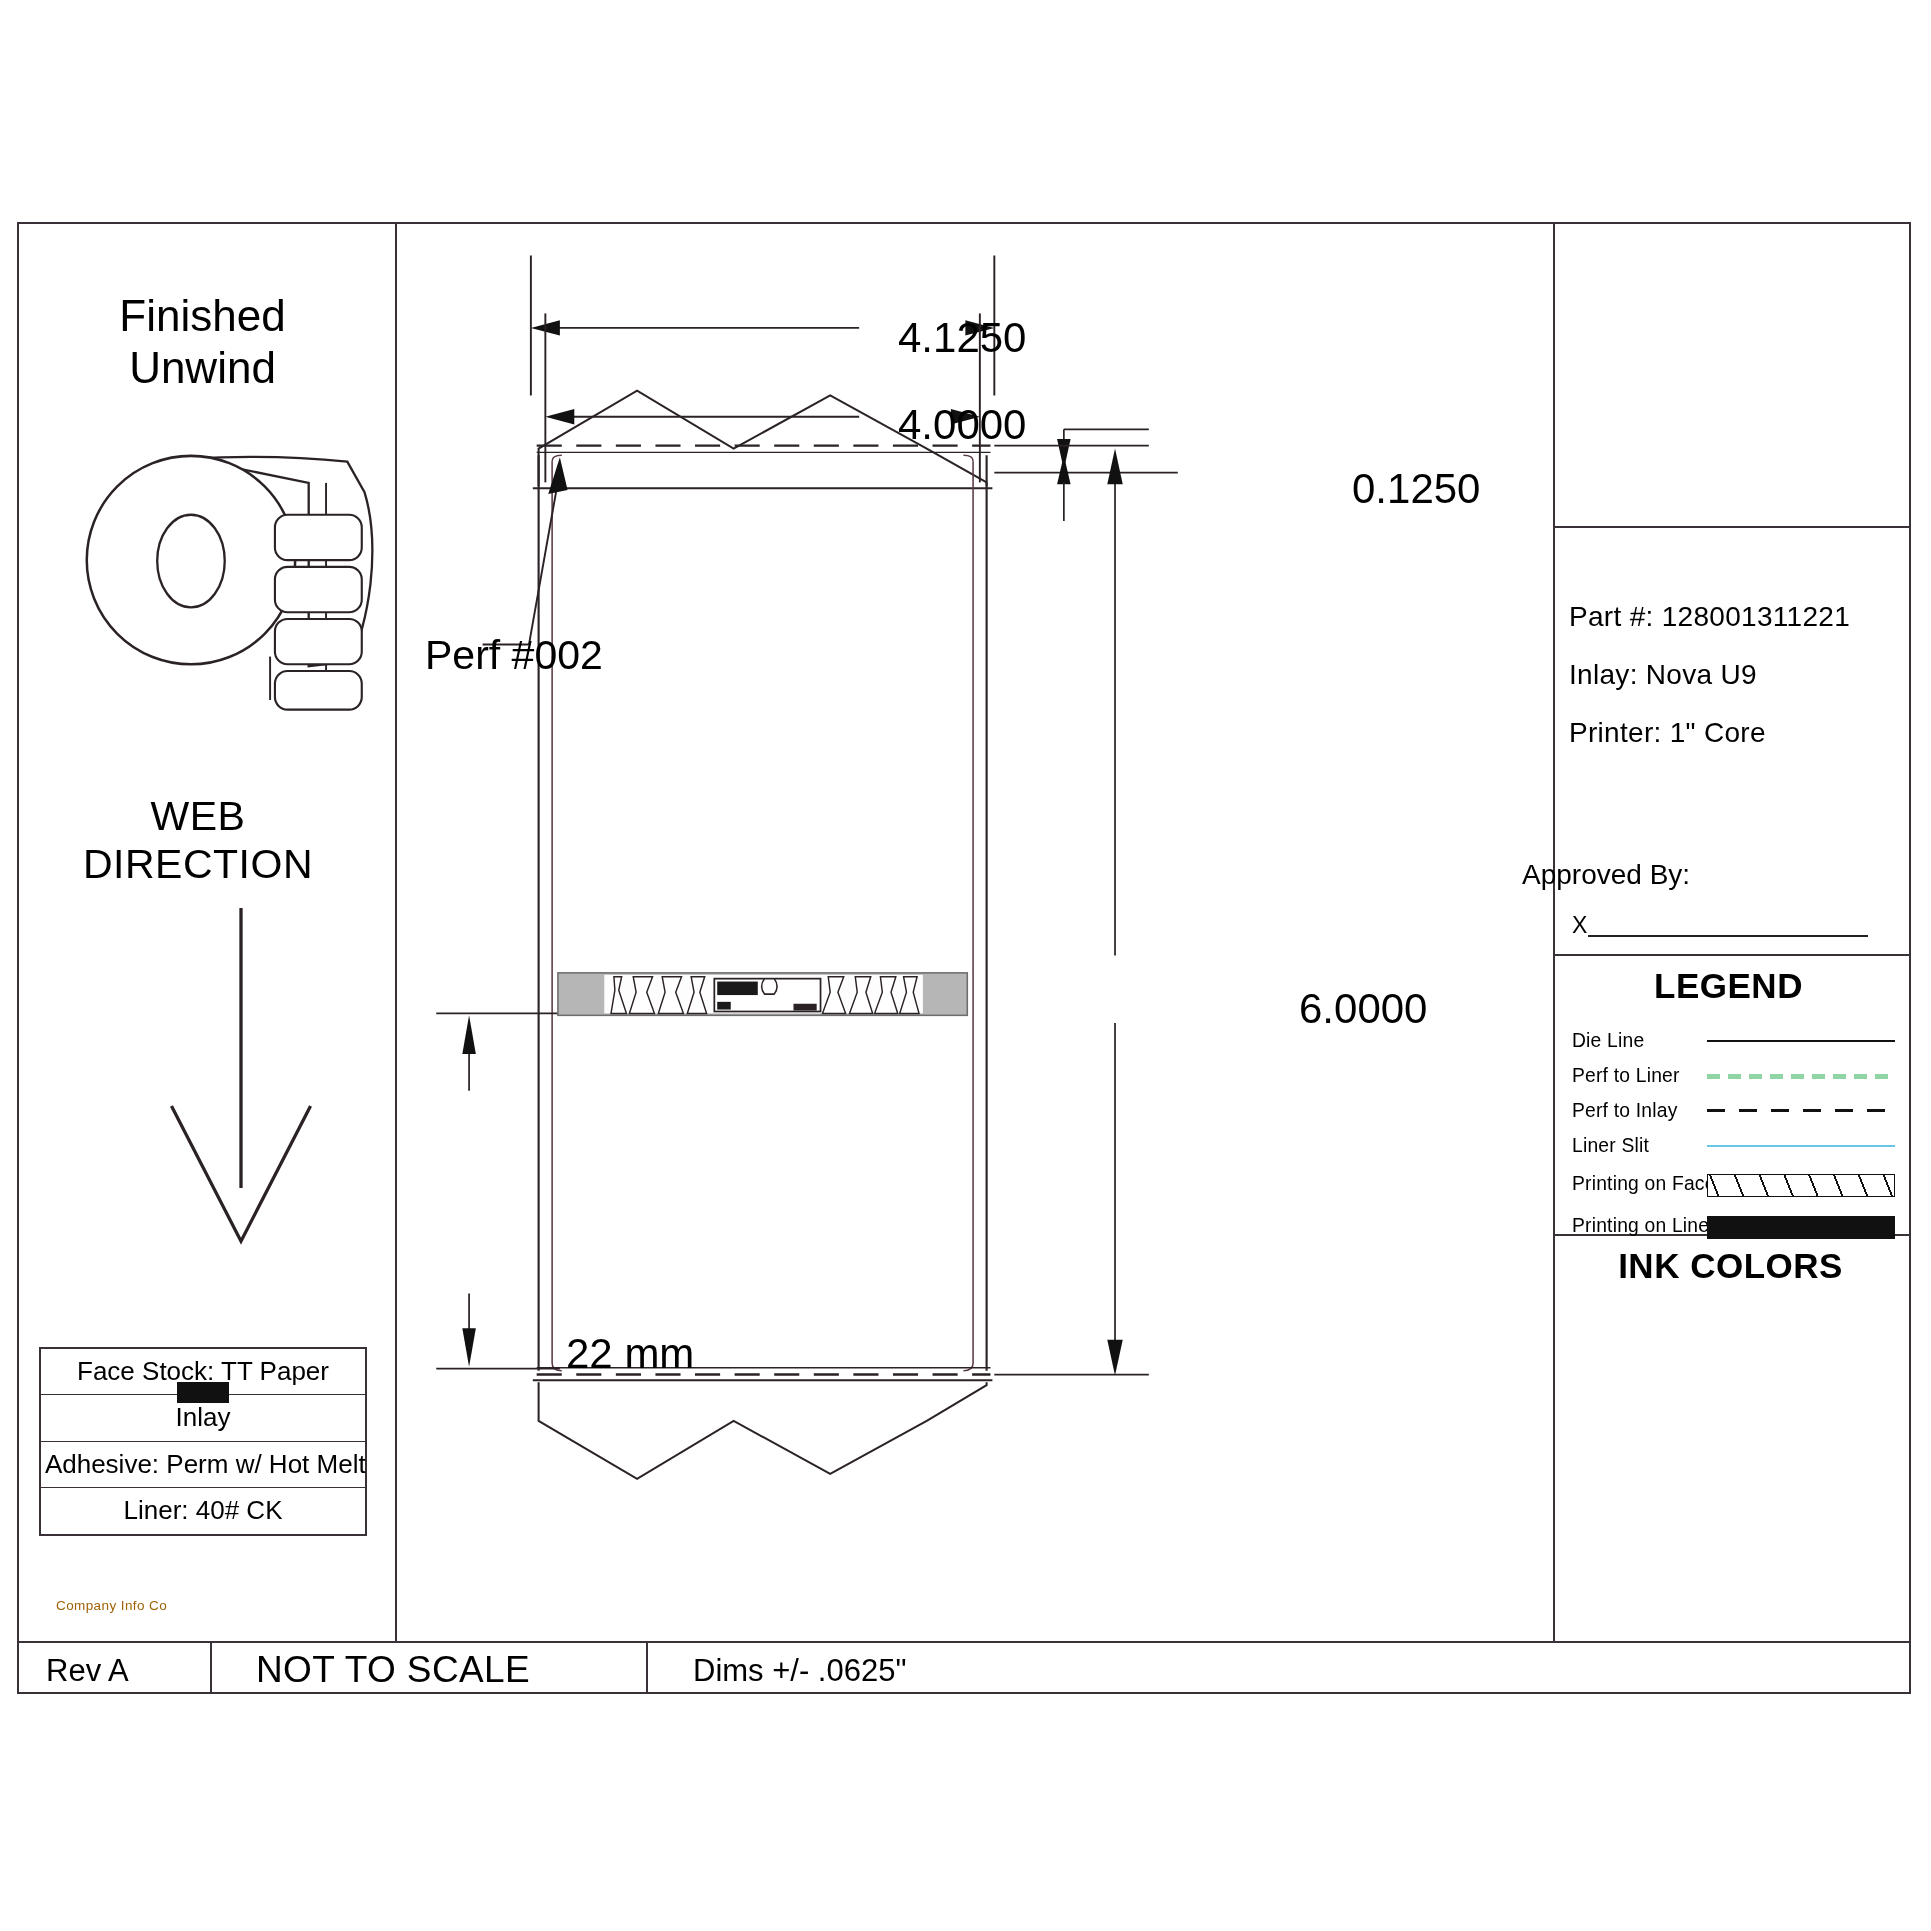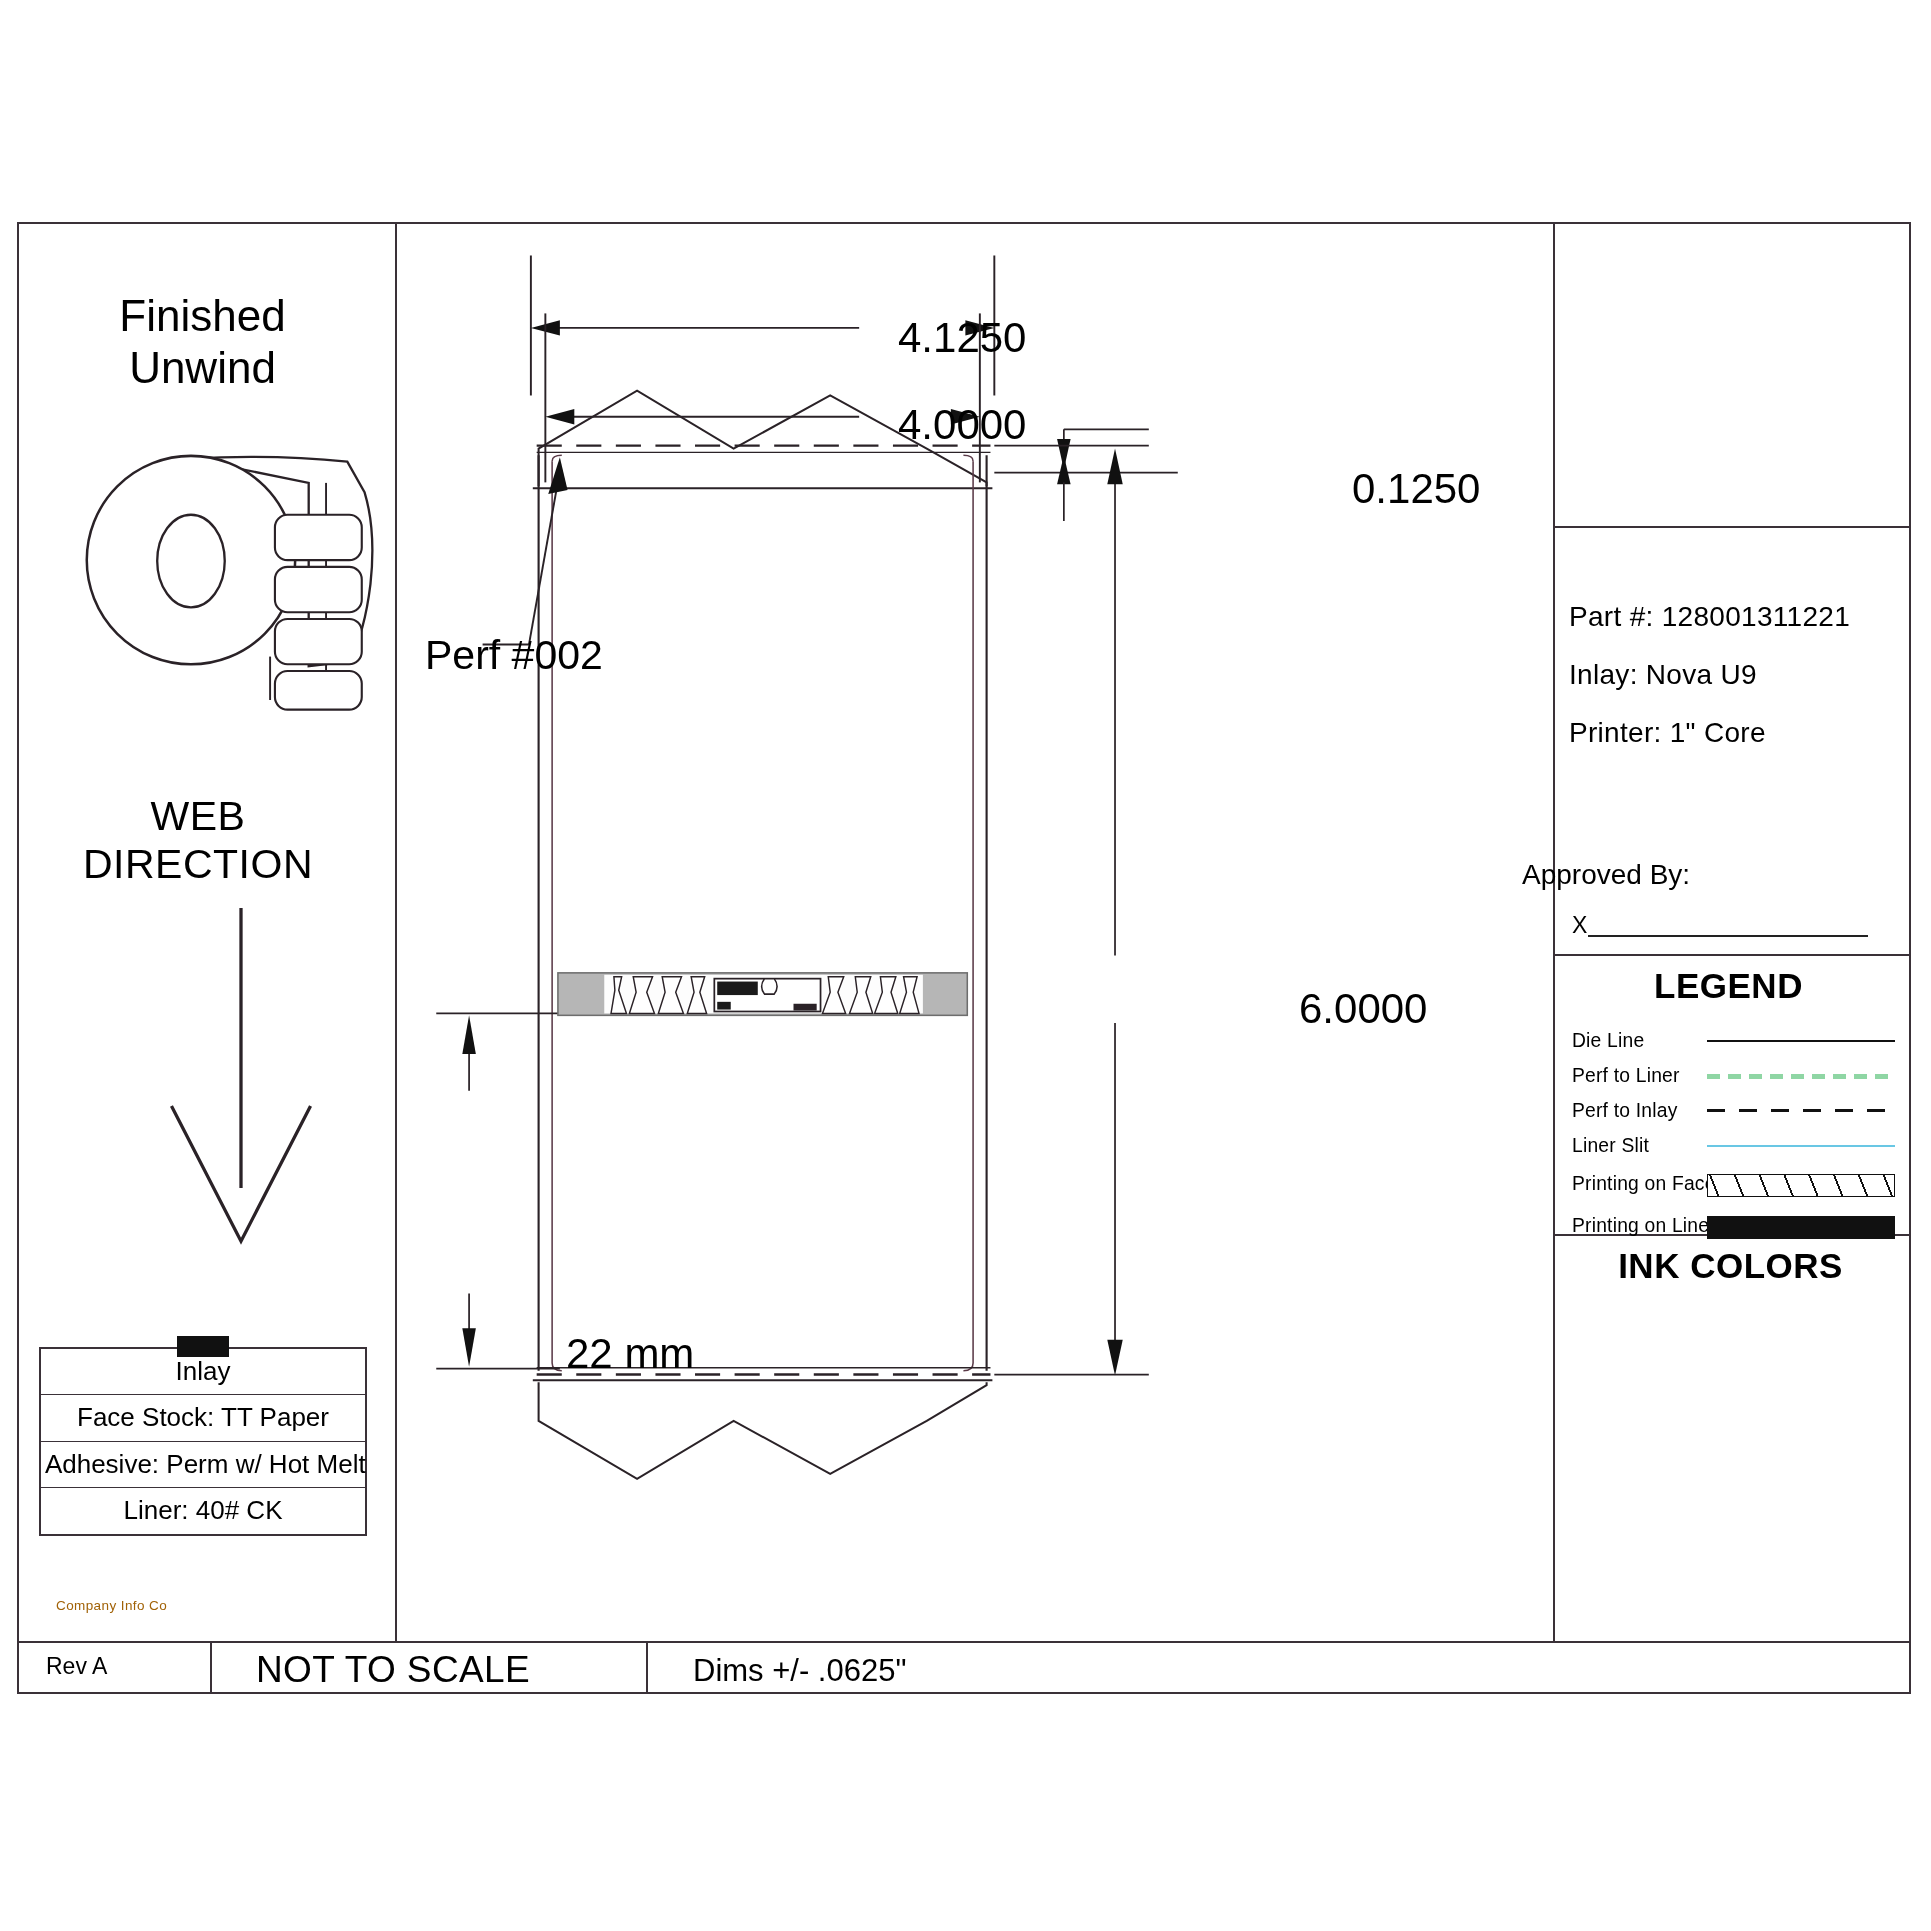--- a/index.html
+++ b/index.html
@@ -49,21 +49,21 @@
   .sw-solid{border-top:2.9px solid #111;margin-top:8.7px;}
   .sw-green{margin-top:7.7px;height:5.8px;background:repeating-linear-gradient(to right,#8fd6a4 0,#8fd6a4 12.6px,transparent 12.6px,transparent 21px);}
   .sw-dash{margin-top:7.7px;height:3.9px;background:repeating-linear-gradient(to right,#111 0,#111 18.3px,transparent 18.3px,transparent 32px);}
   .sw-cyan{border-top:2.9px solid #69c7e4;margin-top:8.7px;}
   .sw-hatch{height:23px;border:1.9px solid #111;box-sizing:border-box;
             background:repeating-linear-gradient(68deg,#fff 0,#fff 8.7px,#111 8.7px,#111 10.6px,#fff 10.6px,#fff 23px);}
   .sw-black{height:23px;background:#111;}
 
   .inktitle{position:absolute;left:1569px;top:1246px;width:323px;text-align:center;
             font-size:35px;font-weight:bold;letter-spacing:0.5px;}
-  .f-rev{position:absolute;left:46px;top:1653px;font-size:23px;}
+  .f-rev{position:absolute;left:46px;top:1653px;font-size:31px;}
   .f-scale{position:absolute;left:256px;top:1649px;font-size:37px;letter-spacing:0.4px;}
   .f-dims{position:absolute;left:693px;top:1653px;font-size:31px;}
 
   
   .dimtxt{position:absolute;font-size:42px;white-space:nowrap;}
   .d4125{left:898px;top:314px;}
   .d4000{left:898px;top:401px;}
   .d0125{left:1352px;top:465px;}
   .d6000{left:1299px;top:985px;}
   .d22mm{left:526px;top:1330px;font-size:42px;margin-left:40px;}
@@ -118,25 +118,25 @@
 
   <div class="webarrow">
     <svg width="174" height="338" viewBox="0 0 180 350">
       <line x1="90" y1="0" x2="90" y2="290" stroke="#2a2227" stroke-width="3.4"></line>
       <path d="M18 205 L90 345 L162 205" fill="none" stroke="#2a2227" stroke-width="3.4"></path>
     </svg>
   </div>
 
   <div class="mattable">
     <div class="matrow">
+      <span>Face Stock: TT Paper</span>
+    </div>
+    <div class="matrow">
       <span class="inlaychip"></span>
       <span>Inlay</span>
-    </div>
-    <div class="matrow">
-      <span>Face Stock: TT Paper</span>
     </div>
     <div class="matrow">
       <span>Adhesive: Perm w/ Hot Melt</span>
     </div>
     <div class="matrow">
       <span>Liner: 40# CK</span>
     </div>
   </div>
 
   <div class="companyinfo">Company Info Co</div>

